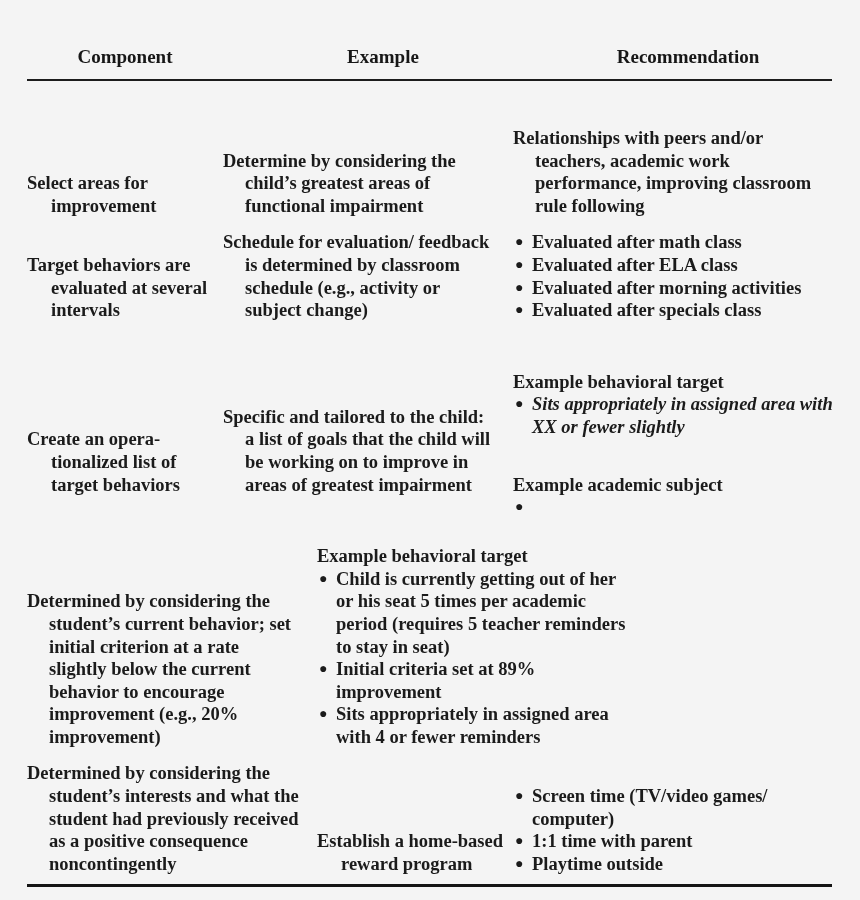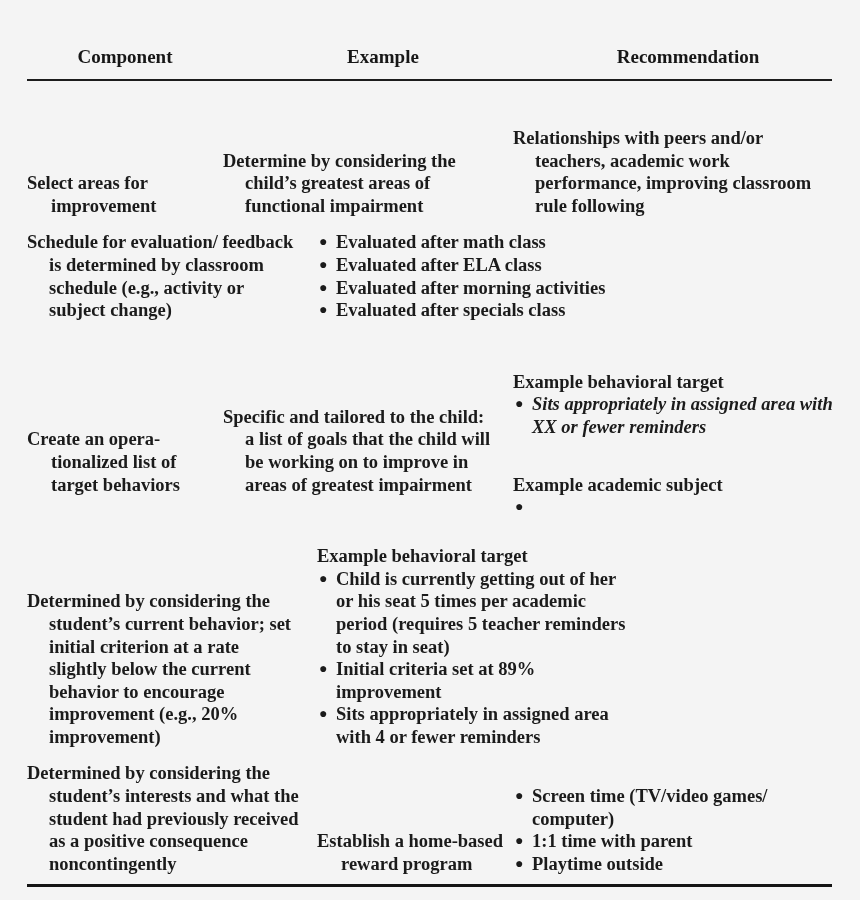--- a/index.html
+++ b/index.html
@@ -126,20 +126,23 @@
         </div>
         <div class="cell col-b">
           <div class="hang">Determine by considering the child’s greatest areas of functional impairment</div>
         </div>
         <div class="cell col-c">
           <div class="ex-plain">Relationships with peers and/or teachers, academic work performance, improving classroom rule following</div>
         </div>
       </div>
       <div class="row-gap"></div>
       <div class="trow">
+        <div class="cell col-a">
+          <div class="hang">Target behaviors are evaluated at several intervals</div>
+        </div>
         <div class="cell col-b">
           <div class="hang">Schedule for evaluation/ feedback is determined by classroom schedule (e.g., activity or subject change)</div>
         </div>
         <div class="cell col-c">
           <ul class="ex-bullets">
             <li class=""><span class="bullet">●</span><span class="txt">Evaluated after math class</span></li>
             <li class=""><span class="bullet">●</span><span class="txt">Evaluated after ELA class</span></li>
             <li class=""><span class="bullet">●</span><span class="txt">Evaluated after morning activities</span></li>
             <li class=""><span class="bullet">●</span><span class="txt">Evaluated after specials class</span></li>
           </ul>
@@ -149,21 +152,21 @@
       <div class="trow">
         <div class="cell col-a">
           <div class="hang">Create an opera- tionalized list of target behaviors</div>
         </div>
         <div class="cell col-b">
           <div class="hang">Specific and tailored to the child: a list of goals that the child will be working on to improve in areas of greatest impairment</div>
         </div>
         <div class="cell col-c">
           <div class="ex-plain noindent">Example behavioral target</div>
           <ul class="ex-bullets">
-            <li class="italic"><span class="bullet">●</span><span class="txt">Sits appropriately in assigned area with XX or fewer reminders</span></li>
+            <li class="italic"><span class="bullet">●</span><span class="txt">Sits appropriately in assigned area with XX or fewer slightly</span></li>
           </ul>
           <div class="ex-plain noindent">Example academic subject</div>
           <ul class="ex-bullets">
             <li class="italic"><span class="bullet">●</span></li>
           </ul>
         </div>
       </div>
       <div class="row-gap"></div>
       <div class="trow">
         <div class="cell col-b">

